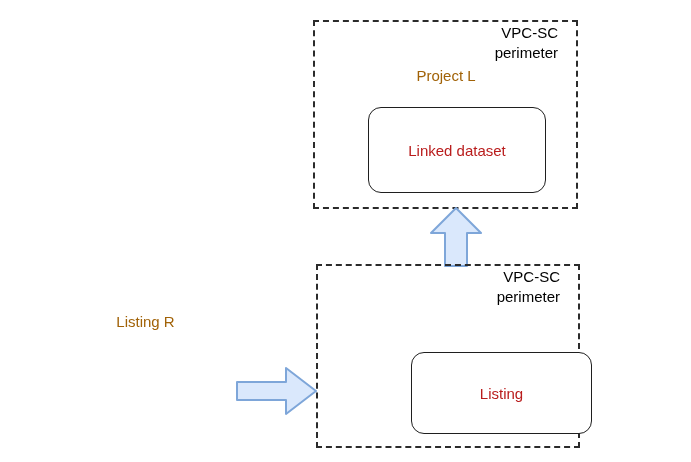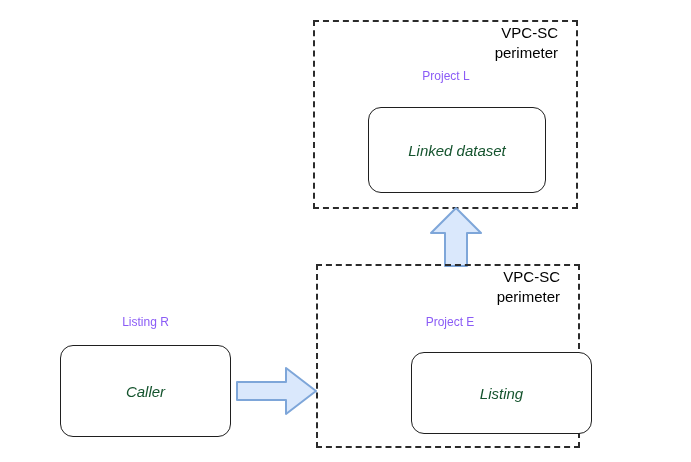--- a/index.html
+++ b/index.html
@@ -46,23 +46,23 @@
   .perimeter-label {
     position: absolute;
     font-size: 15px;
     line-height: 20px;
     color: #000;
     white-space: nowrap;
     text-align: right;
   }
   .project-label {
     position: absolute;
-    font-size: 12px;
+    font-size: 15px;
     line-height: 20px;
-    color: #8b5cf6;
+    color: #a16207;
     white-space: nowrap;
     text-align: center;
   }
   #vpcsc-label-upper {
     left: 398px;
     top: 19px;
     width: 160px;
   }
   #project-l-label {
     left: 348px;
@@ -89,22 +89,21 @@
   .node-box {
     position: absolute;
     box-sizing: border-box;
     border: 1.6px solid #1f1f1f;
     border-radius: 13px;
     background: #ffffff;
     display: flex;
     align-items: center;
     justify-content: center;
     font-size: 15px;
-    color: #14532d;
-    font-style: italic;
+    color: #b91c1c;
   }
   #box-linked-dataset {
     left: 368px;
     top: 103px;
     width: 178px;
     height: 86px;
   }
   #box-listing {
     left: 382px;
     top: 348px;
@@ -158,29 +157,25 @@
     <polygon points="27,1 52,26 38,26 38,59 16,59 16,26 2,26" fill="#dae8fc" stroke="#7ea6d9" stroke-width="2" stroke-linejoin="round"></polygon>
   </svg>
 
   <div class="perimeter" id="perimeter-lower"></div>
 
   <div class="perimeter-label" id="vpcsc-label-lower">
     <div>VPC-SC</div>
     <div>perimeter</div>
   </div>
 
-  <div class="project-label" id="project-e-label">Project E</div>
 
   <div class="node-box" id="box-listing">
     <span>Listing</span>
   </div>
 
   <div class="project-label" id="project-r-label">Listing R</div>
 
-  <div class="node-box" id="box-caller">
-    <span>Caller</span>
-  </div>
 
   <svg class="arrow" id="arrow-right" viewBox="0 0 82 50">
     <polygon points="1,16 50,16 50,2 80,25 50,48 50,34 1,34" fill="#dae8fc" stroke="#7ea6d9" stroke-width="2" stroke-linejoin="round"></polygon>
   </svg>
 
 </div>
 
 </body></html>

